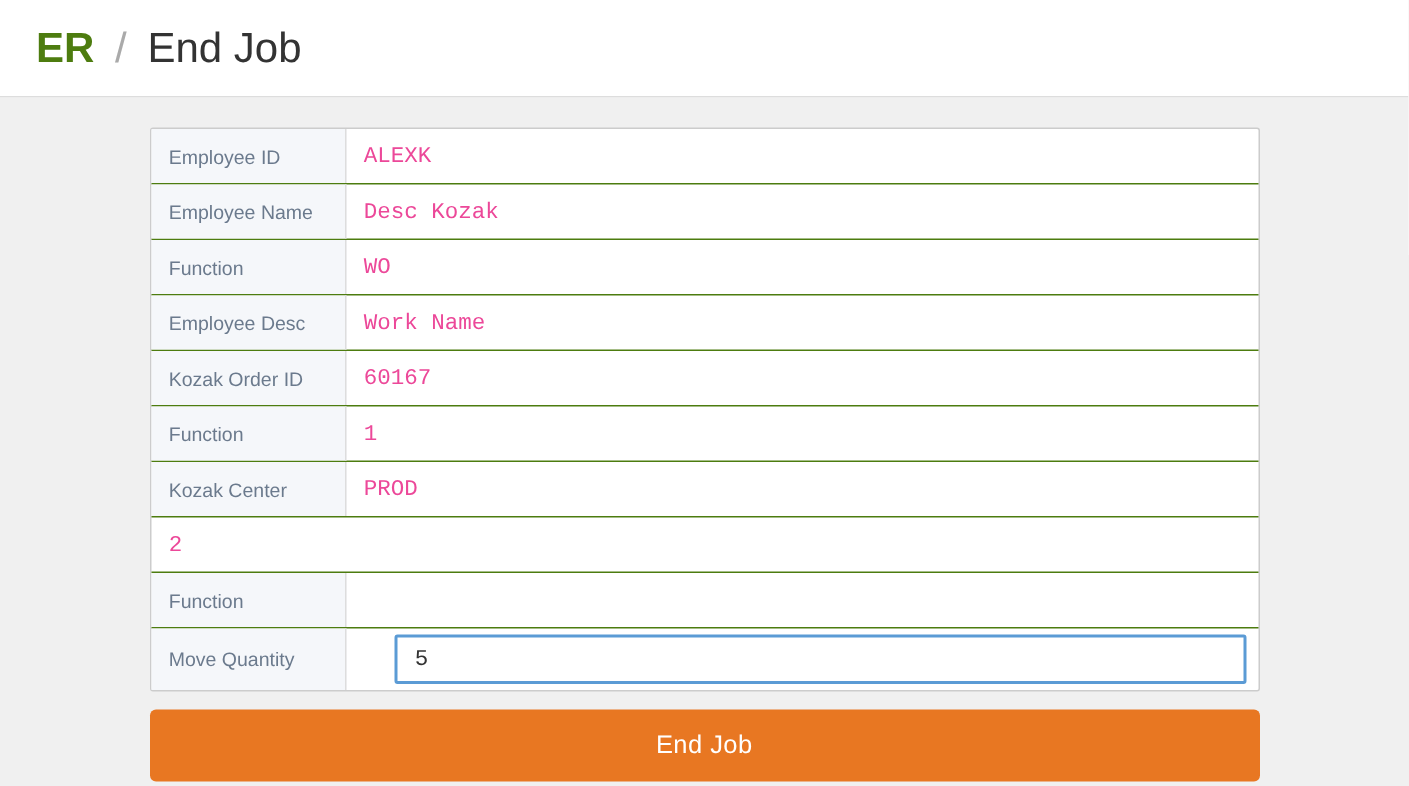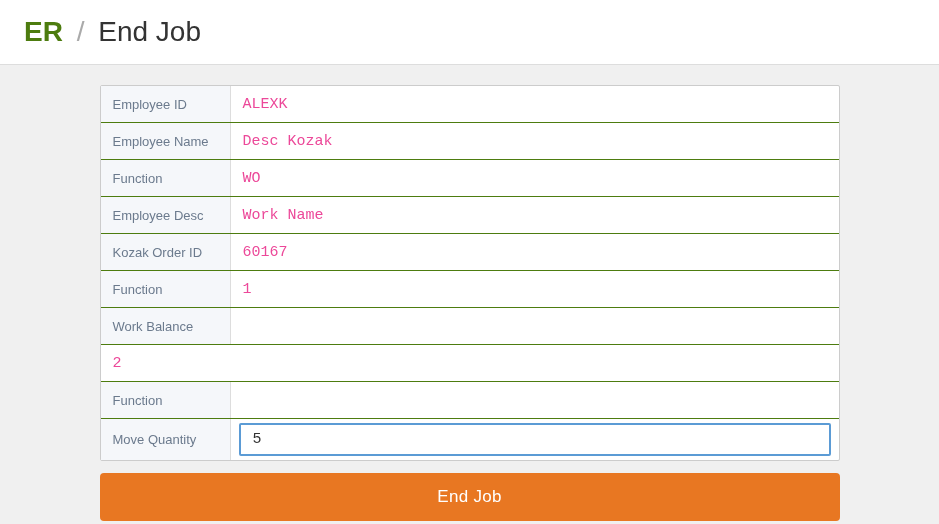--- a/index.html
+++ b/index.html
@@ -63,20 +63,21 @@
     }
 
     .form-row {
       display: flex;
       border-bottom: 1px solid #4d7c0f;
       min-height: 37px;
     }
 
     .form-row:last-child {
       border-bottom: none;
+      gap: 24px;
     }
 
     .form-label {
       width: 130px;
       min-width: 130px;
       background-color: #f5f7fa;
       padding: 8px 12px;
       font-size: 13px;
       color: #6b7a8d;
       display: flex;
@@ -158,21 +159,22 @@
       </div>
       <div class="form-row">
         <div class="form-label">Kozak Order ID</div>
         <div class="form-value">60167</div>
       </div>
       <div class="form-row">
         <div class="form-label">Function</div>
         <div class="form-value">1</div>
       </div>
       <div class="form-row">
-        <div class="form-label">Work Balance</div>
+        <div class="form-label">Kozak Center</div>
+        <div class="form-value">PROD</div>
       </div>
       <div class="form-row">
         <div class="form-value">2</div>
       </div>
       <div class="form-row">
         <div class="form-label">Function</div>
       </div>
       <div class="form-row">
         <div class="form-label">Move Quantity</div>
         <div class="input-wrapper">

